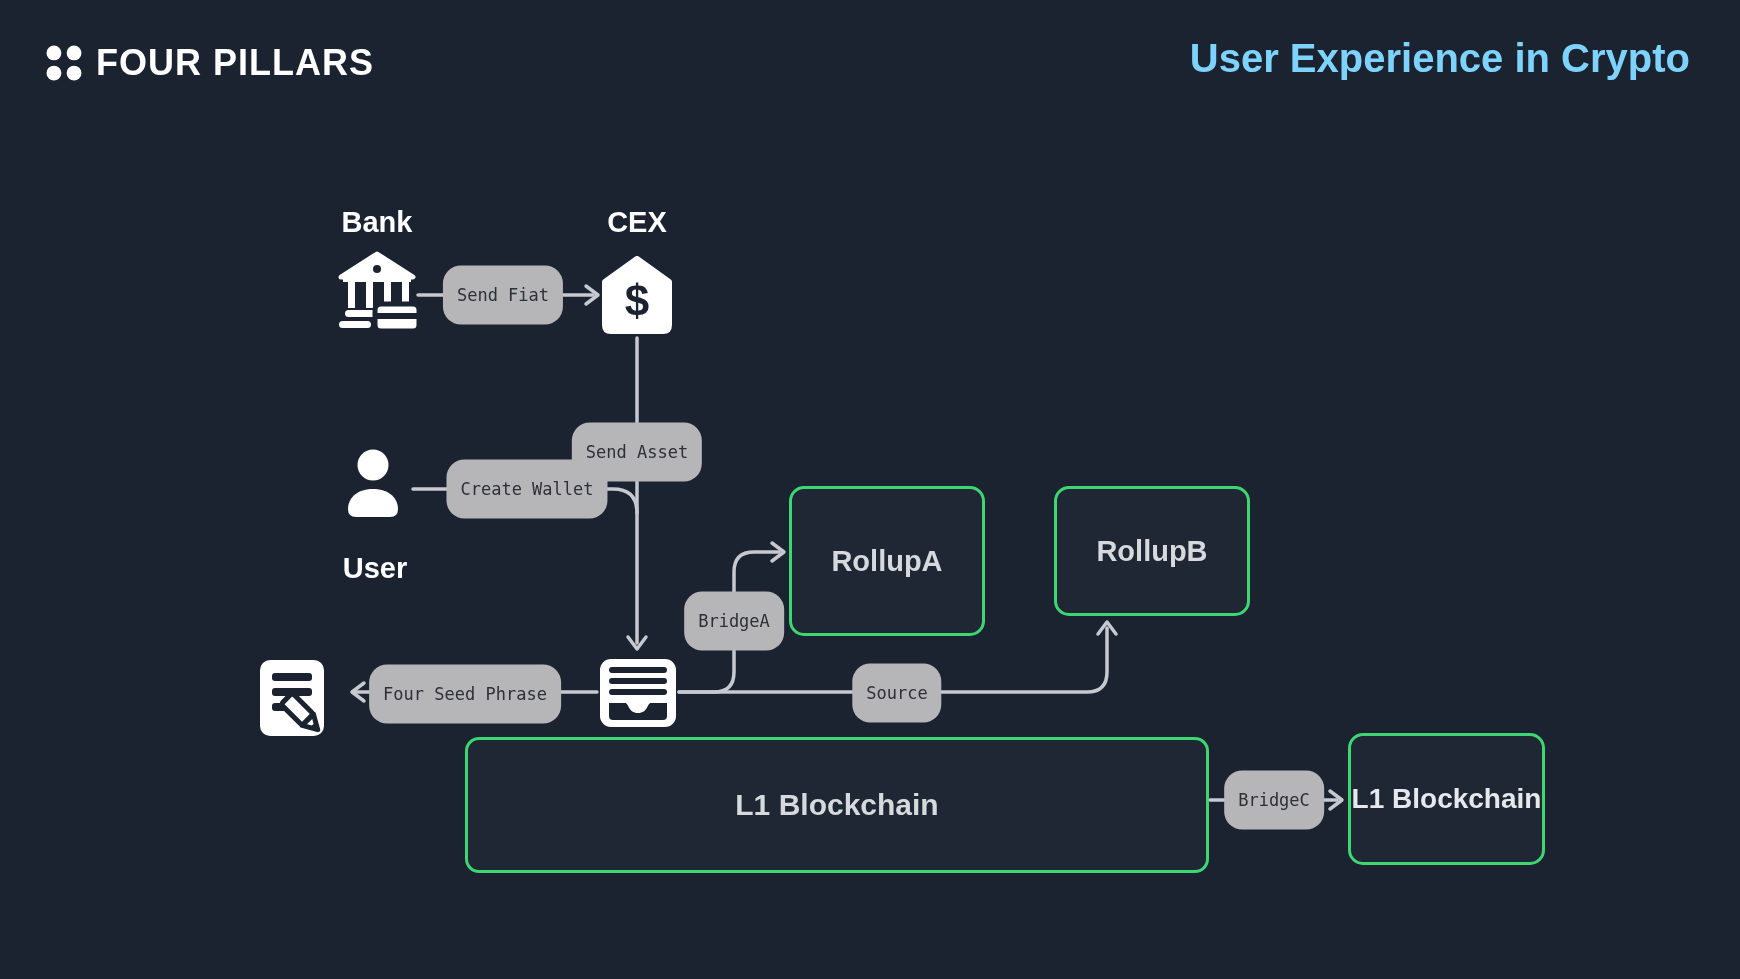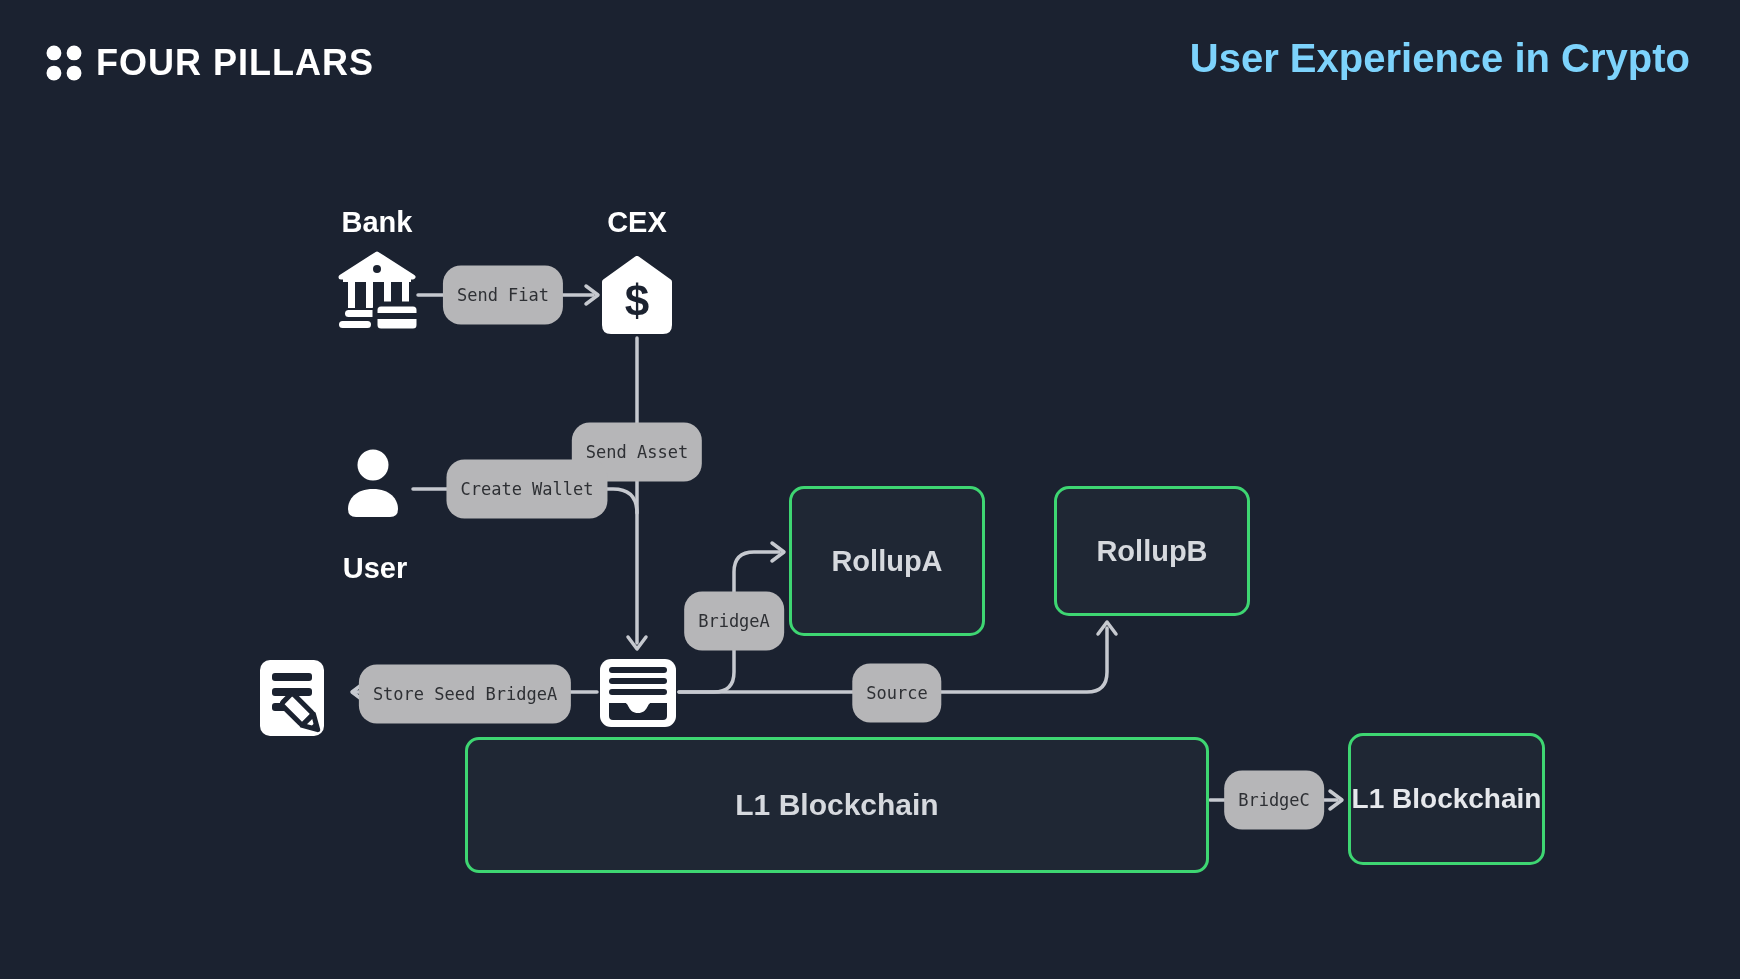--- a/index.html
+++ b/index.html
@@ -138,18 +138,18 @@
     </g>
   </svg>
 
   <div class="node-label" style="left:377px;top:206px;">Bank</div>
   <div class="node-label" style="left:637px;top:206px;">CEX</div>
   <div class="node-label" style="left:375px;top:552px;">User</div>
 
   <div class="pill" style="left:503px;top:295px;">Send Fiat</div>
   <div class="pill" style="left:637px;top:452px;">Send Asset</div>
   <div class="pill" style="left:527px;top:489px;">Create Wallet</div>
-  <div class="pill" style="left:465px;top:694px;">Store Seed BridgeA</div>
+  <div class="pill" style="left:465px;top:694px;">Four Seed Phrase</div>
   <div class="pill" style="left:734px;top:621px;">BridgeA</div>
   <div class="pill" style="left:897px;top:693px;">Source</div>
   <div class="pill" style="left:1274px;top:800px;">BridgeC</div>
 
 </div>
 
 </body></html>

